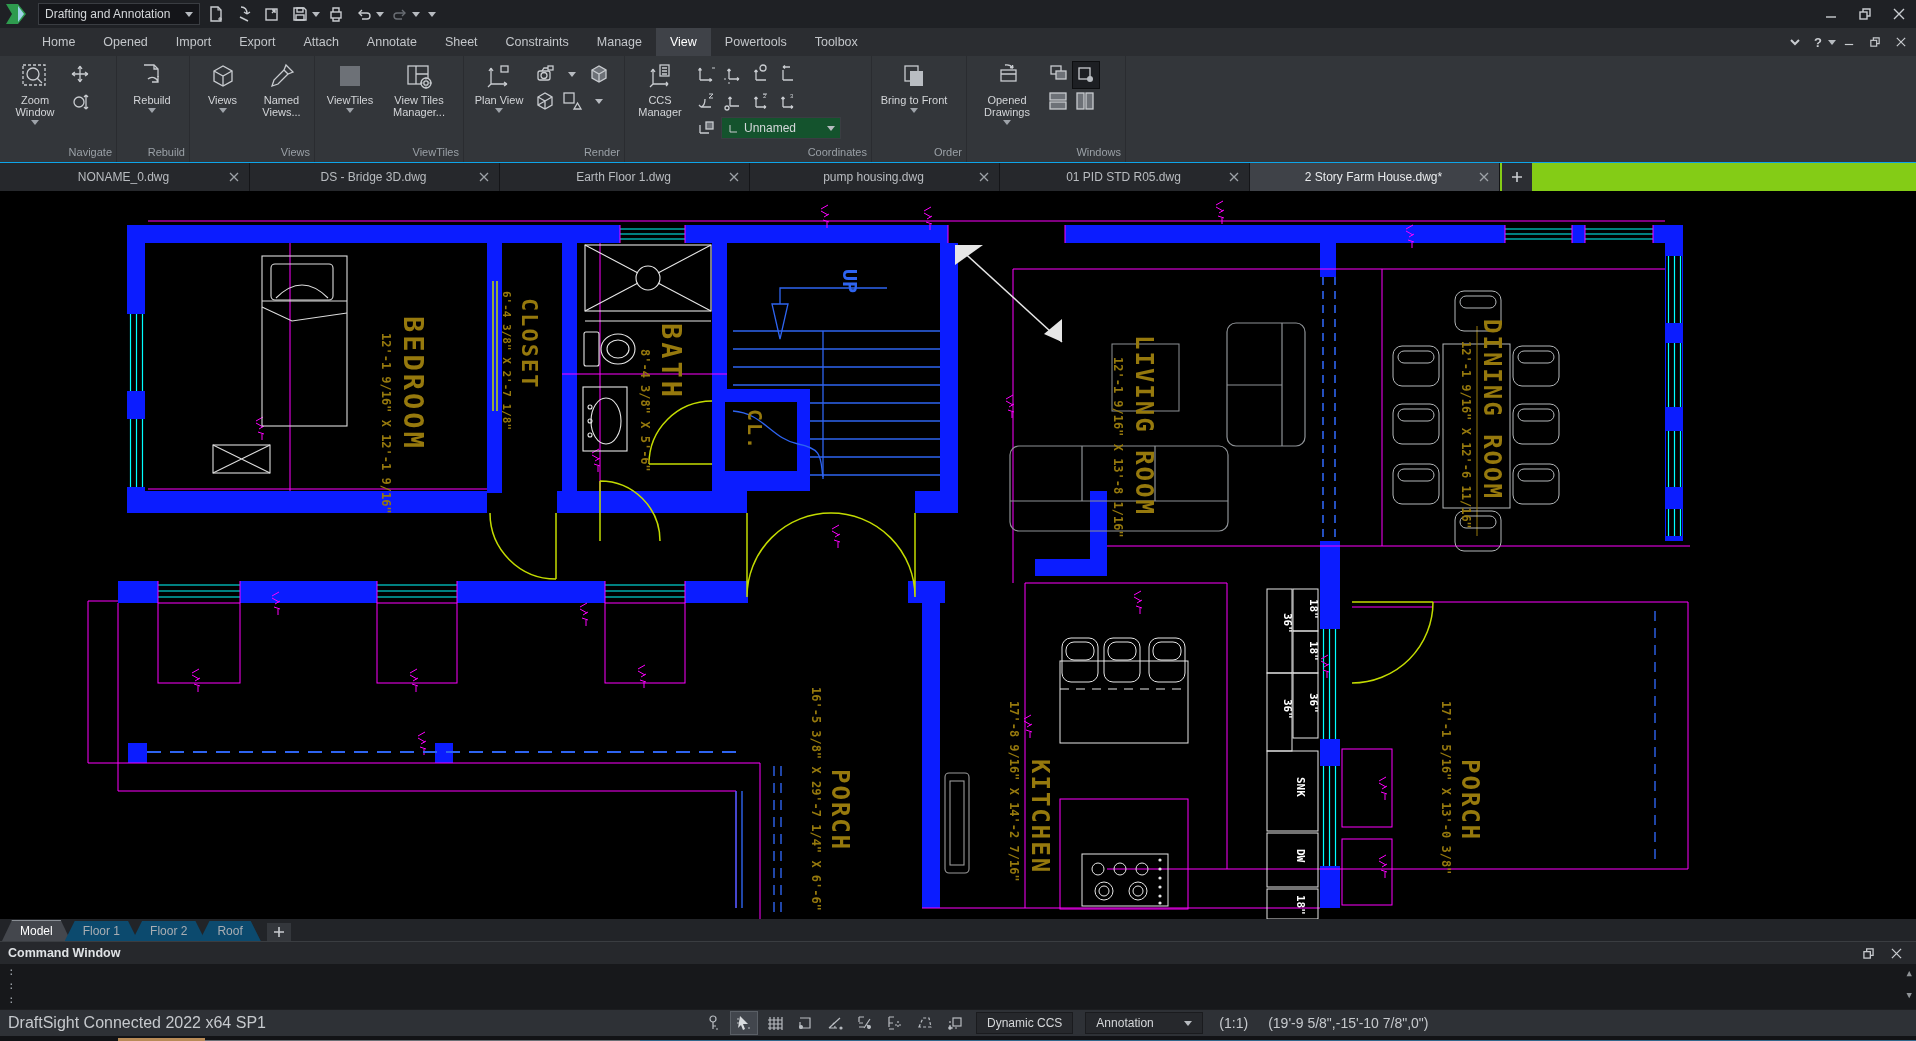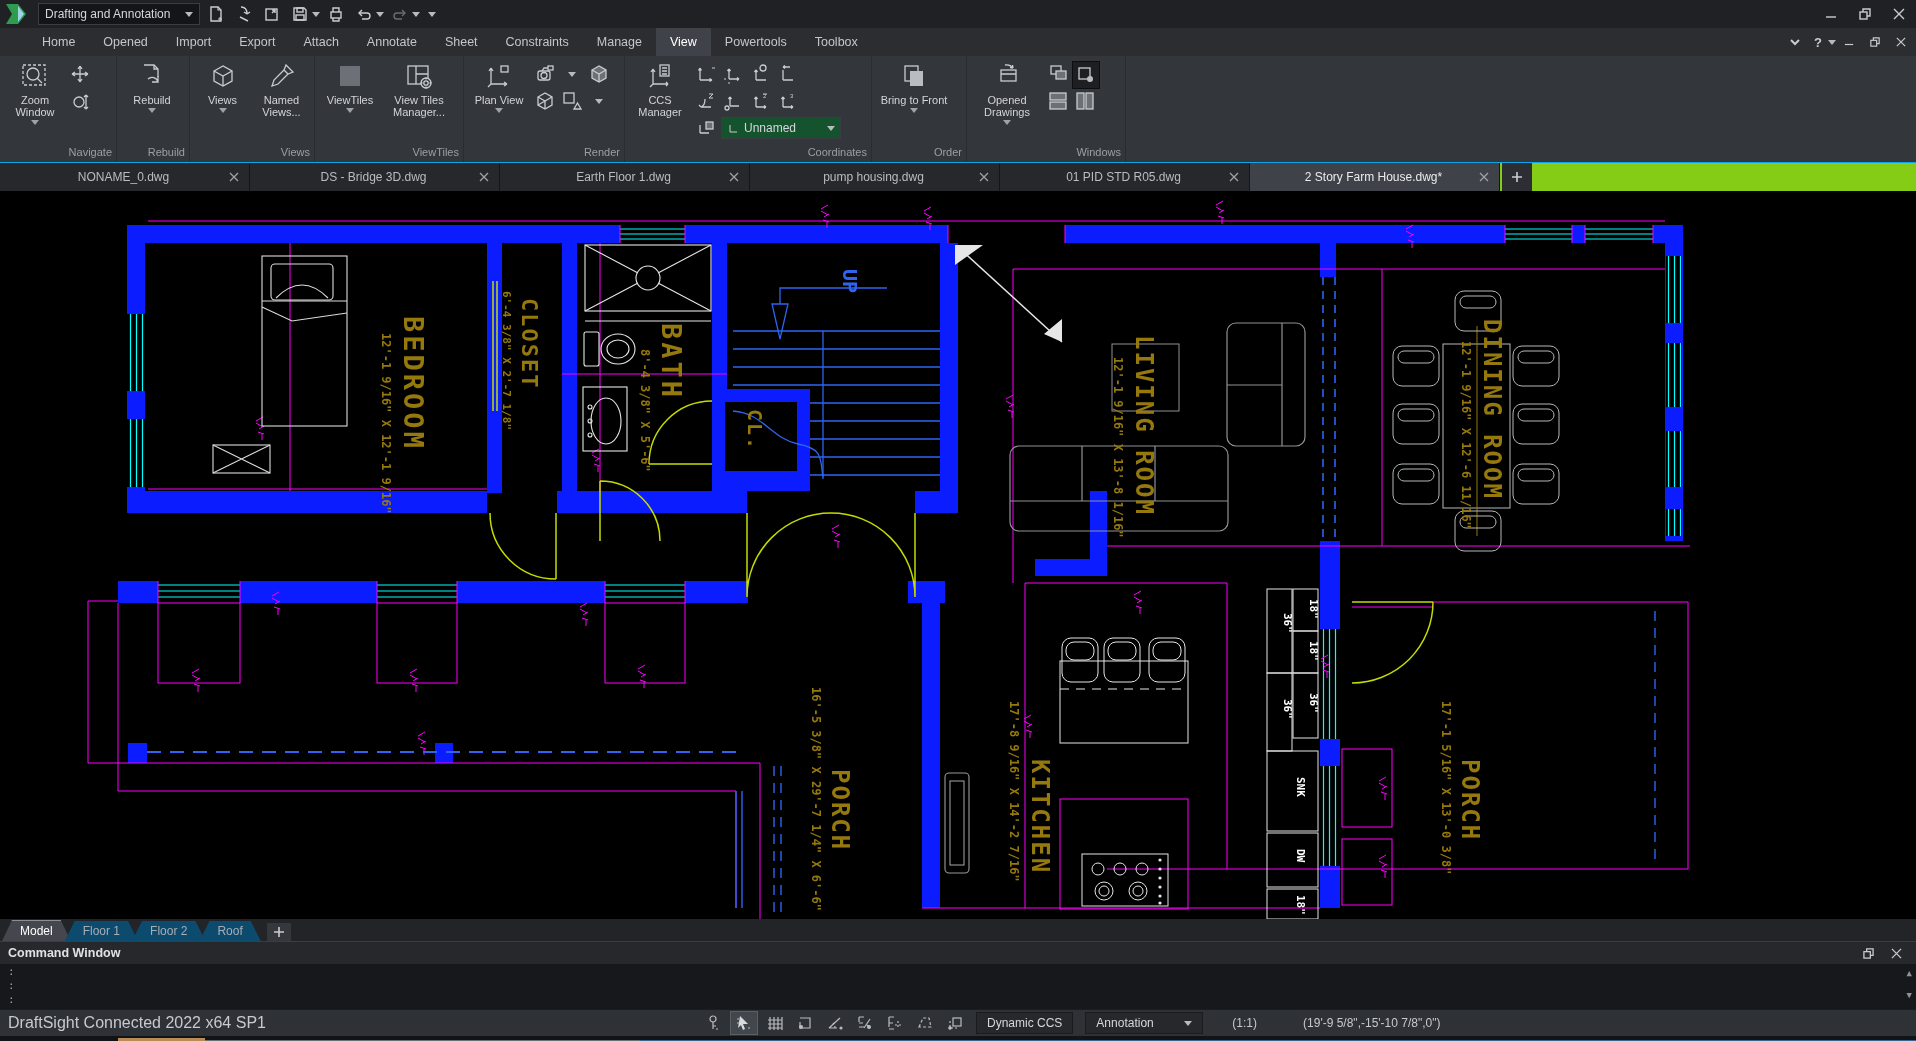--- a/index.html
+++ b/index.html
@@ -74,21 +74,21 @@
            color:#9aa0a6;font-size:11px;line-height:14px;padding:1px 0 0 8px;}
   .cmdbody .scrolls{position:absolute;right:4px;top:2px;display:flex;flex-direction:column;gap:8px;color:#8f9397;font-size:9px;}
   
   .statusbar{height:26px;background:#2e3136;display:flex;align-items:center;border-top:1px solid #1c1d20;}
   .status-left{width:690px;padding-left:8px;color:#c6c9cd;font-size:16px;}
   .stico{width:26px;height:22px;display:flex;align-items:center;justify-content:center;margin:0 2px;}
   .stico svg{stroke:#b9bdc2;fill:none;stroke-width:1.2;}
   .stico.active{background:#42464d;border:1px solid #5a5f66;}
   .stbtn{height:20px;background:#26282c;border:1px solid #1a1b1e;display:flex;align-items:center;
          padding:0 10px;margin:0 6px;color:#d6d8da;font-size:12px;gap:8px;}
-  .sttext{color:#c6c9cd;font-size:12px;margin:0 23px;white-space:nowrap;}
+  .sttext{color:#c6c9cd;font-size:14px;margin:0 10px;white-space:nowrap;}
   
   .bottomstrip{height:9px;background:#121316;position:relative;}
   .bottomstrip .tan{position:absolute;left:118px;top:2px;width:87px;height:5px;background:#b98b57;}
   .bottomstrip .gline{position:absolute;left:205px;top:4px;width:435px;height:2px;background:#6a6f75;}
   .bottomstrip .bline{position:absolute;left:640px;top:4px;right:0;height:2px;background:#33688c;}
   
   .cadlabel{font-family:"DejaVu Sans Mono",monospace;font-weight:bold;}
 </style>
 </head>
 <body>

